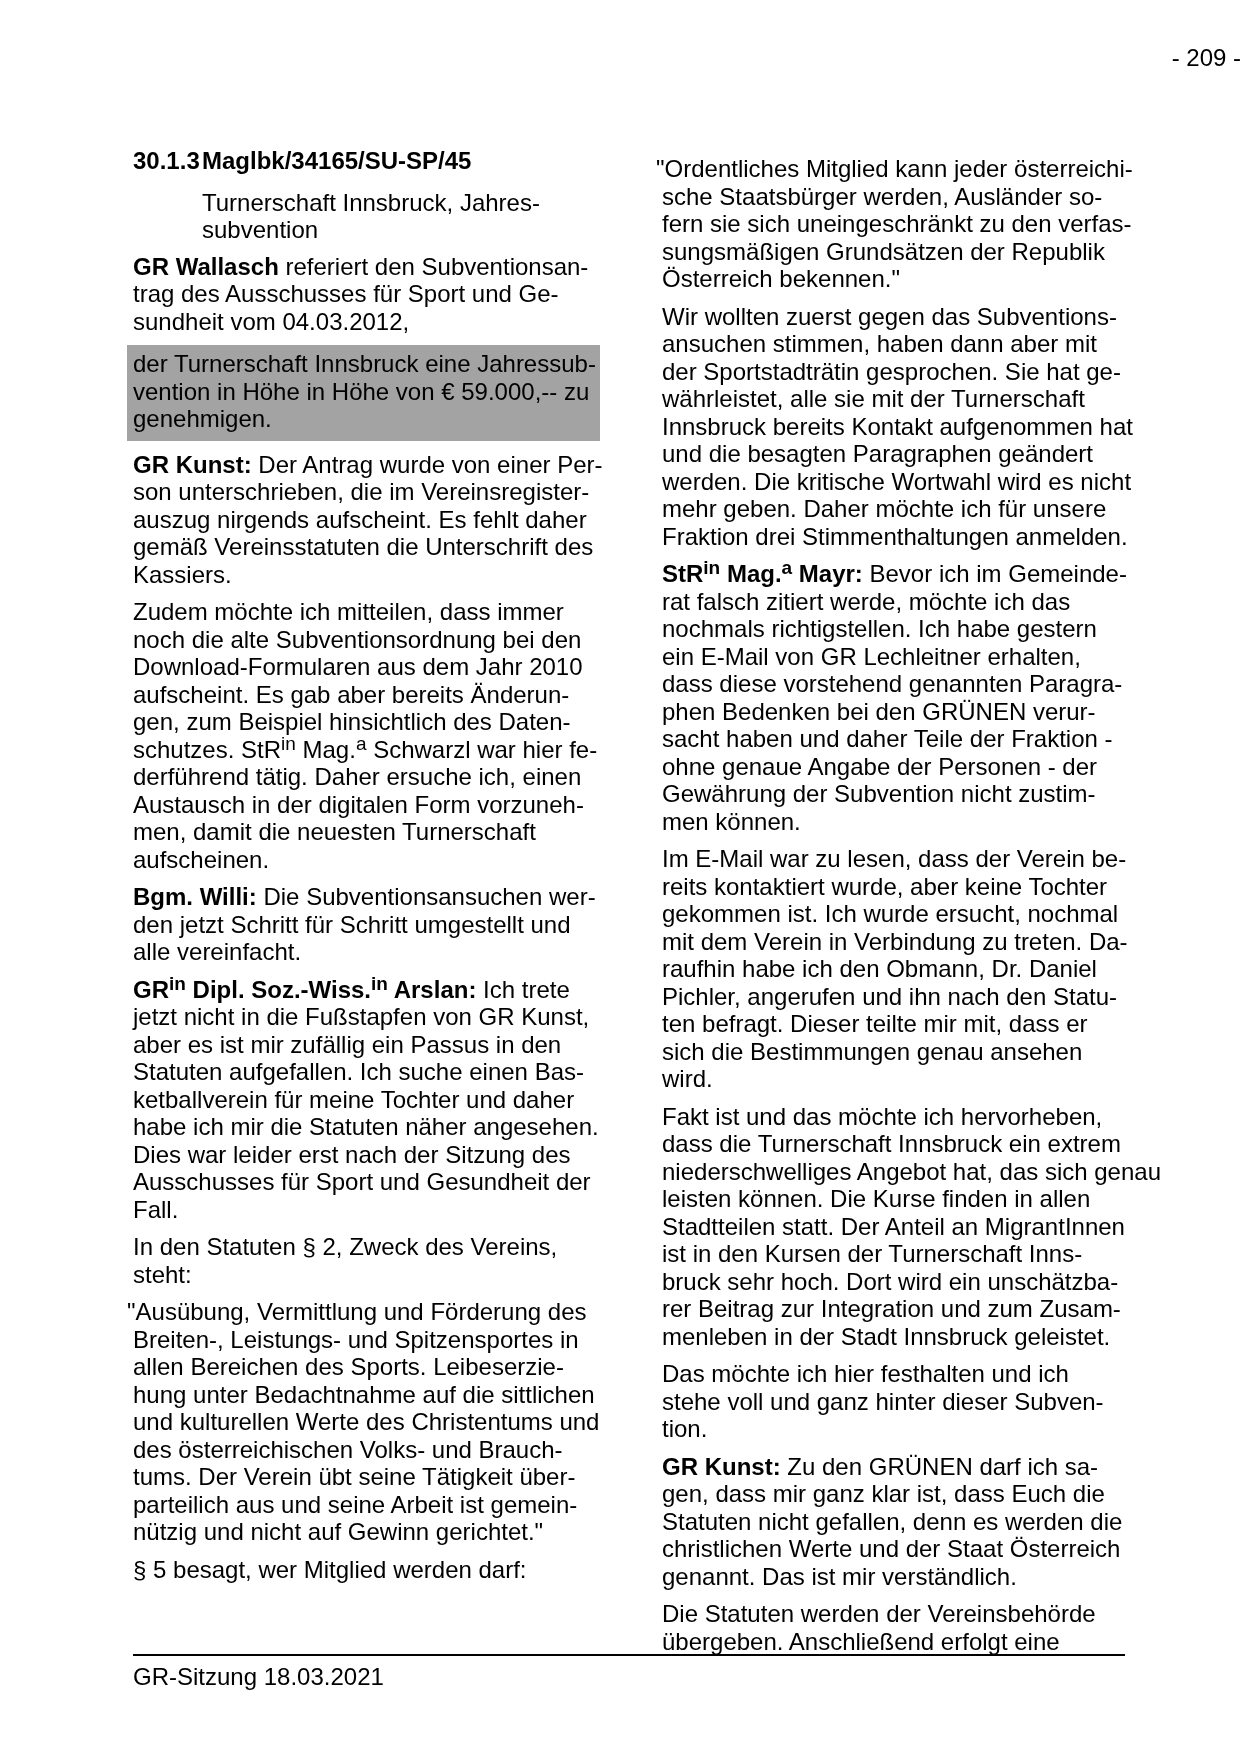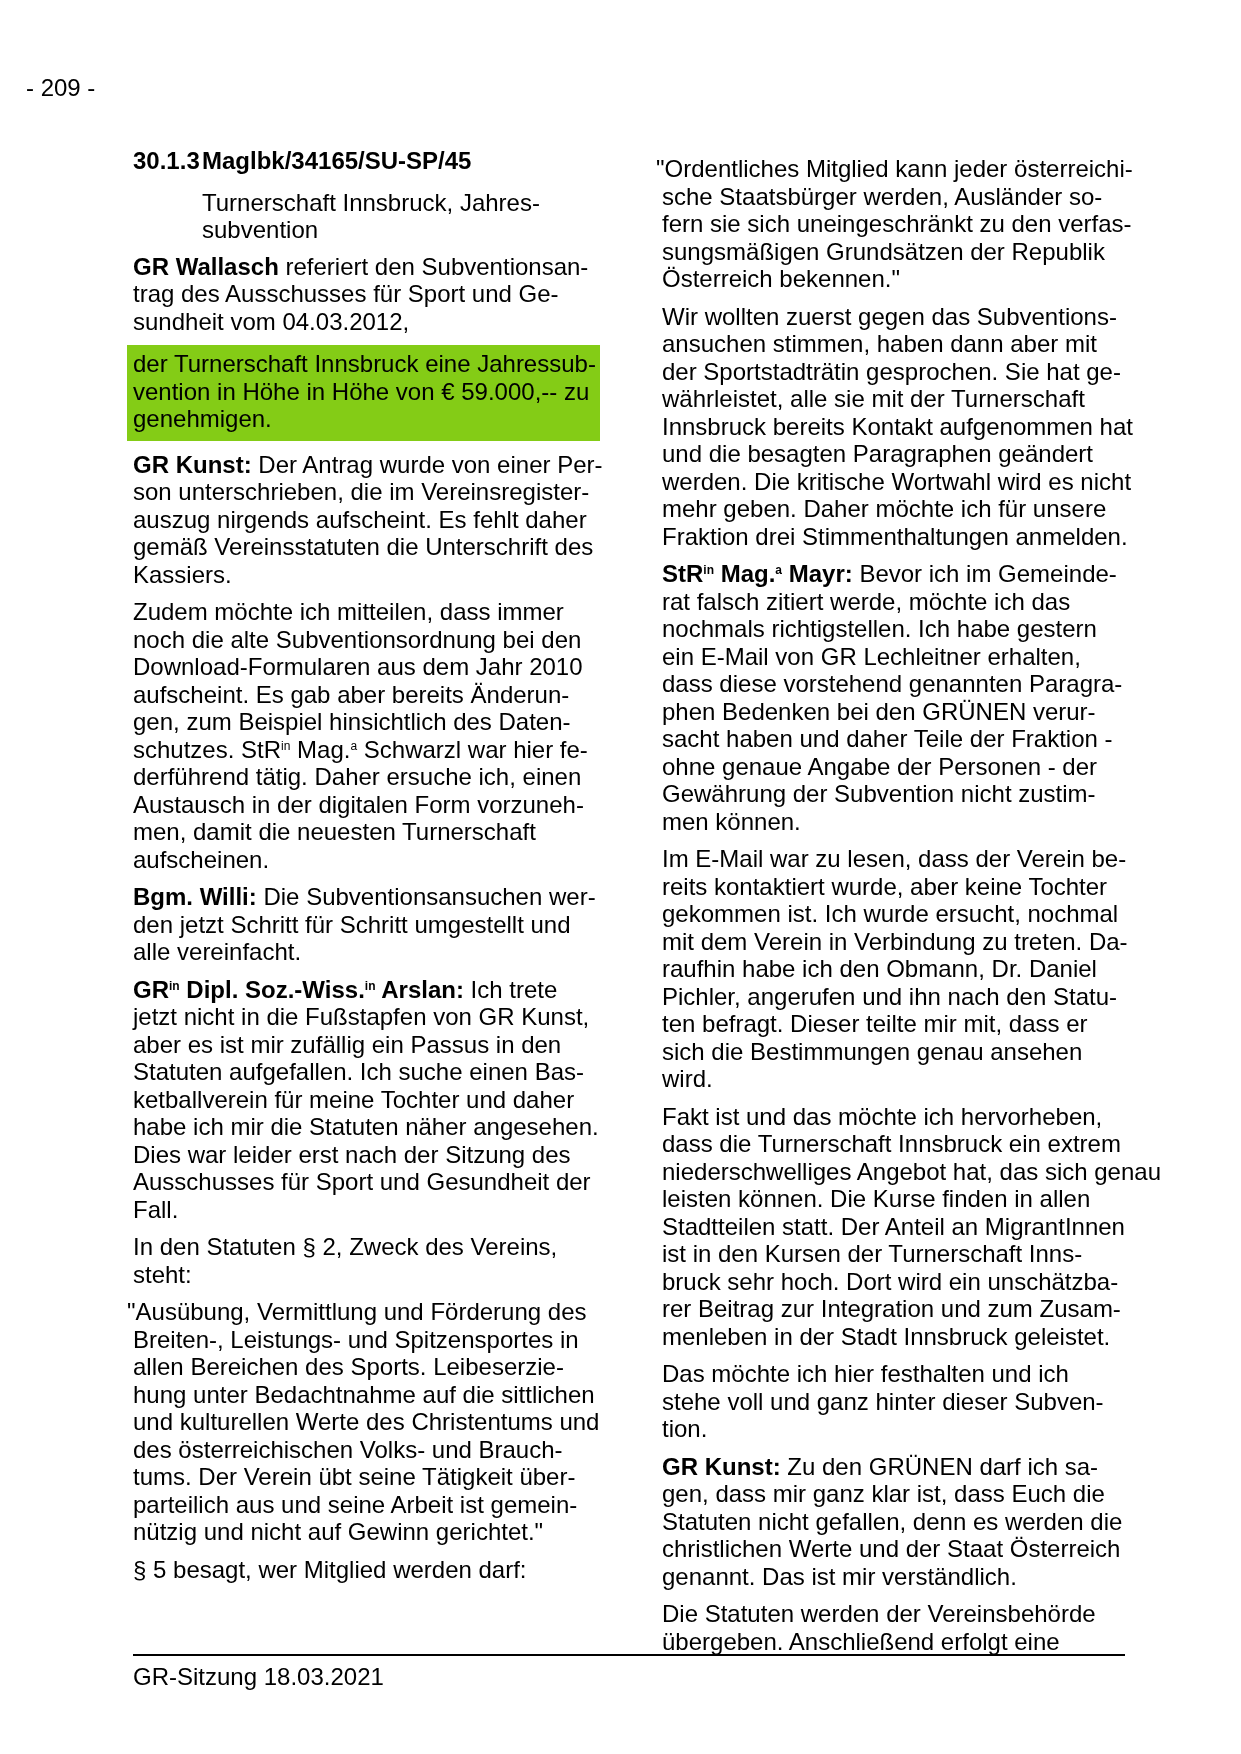--- a/index.html
+++ b/index.html
@@ -1,32 +1,32 @@
 <!DOCTYPE html>
 <html><head>
 <meta charset="utf-8">
 <style>
   html,body{margin:0;padding:0;background:#e8e8e8}
   .page{
     position:relative;width:1241px;height:1754px;margin:0 auto;background:#ffffff;
     font-family:"Liberation Sans","DejaVu Sans",sans-serif;
     font-size:24px;line-height:27.5px;color:#000;overflow:hidden;
   }
-  .pageno{position:absolute;top:74px;left:0;width:100%;text-align:left;text-indent:26px}
+  .pageno{position:absolute;top:44px;left:0;width:100%;text-align:right;text-indent:26px}
   .content{position:absolute;left:133px;top:147px;width:994px;display:flex}
   .col-left{width:465px;margin-right:64px;flex:none}
   .col-right{width:465px;flex:none;padding-top:8px}
   .heading{display:flex;font-weight:bold;margin:0 0 14px 0}
   .hnum{width:69px;flex:none}
   .subheading{margin-left:69px;font-weight:normal;margin-bottom:9px}
   .para{margin:0 0 10px 0}
   .ln{white-space:nowrap}
-  .highlight{background:#84cc16;margin-left:-6px;margin-right:-2px;padding:5px 20px 8px 6px}
+  .highlight{background:#a3a3a3;margin-left:-6px;margin-right:-2px;padding:5px 20px 8px 6px}
   .q .ln:first-child{margin-left:-6px}
-  sup{font-size:12px;line-height:0;vertical-align:baseline;position:relative;top:-8px}
+  sup{font-size:19px;line-height:0;vertical-align:baseline;position:relative;top:-8px}
   .footer{position:absolute;left:133px;top:1654px;width:992px}
   .footer-rule{height:0;border-top:2px solid #000}
   .footer-text{margin-top:7px}
 </style>
 </head>
 <body>
 
 <div class="page">
   <div class="pageno">- 209 -</div>
 

